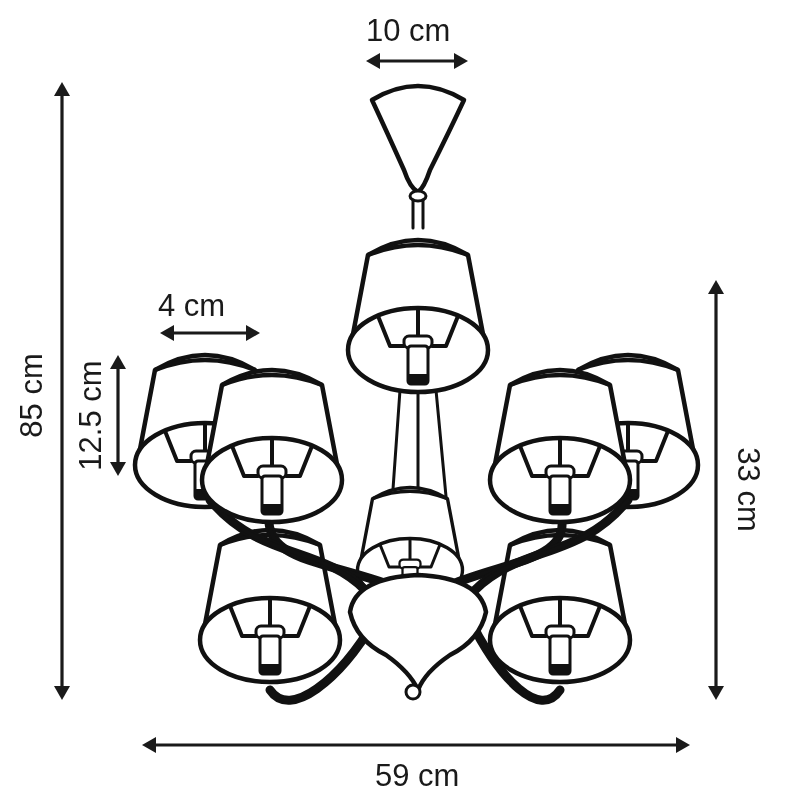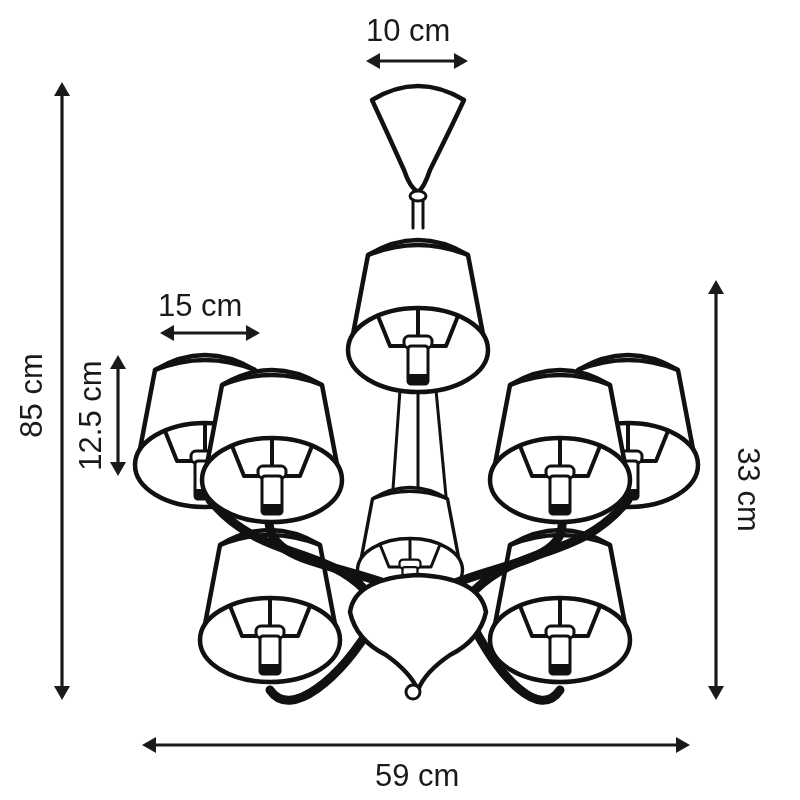--- a/index.html
+++ b/index.html
@@ -123,17 +123,17 @@
   </g>
   <g>
     <line class="dim" x1="150" y1="745" x2="682" y2="745"></line>
     <polygon class="ah" points="142,745 156,737 156,753"></polygon>
     <polygon class="ah" points="690,745 676,737 676,753"></polygon>
   </g>
 </svg>
 
 <div class="lbl" style="left:366px; top:15px;">10 cm</div>
 <div class="lbl rot-ccw" style="left:-11px; top:380px;">85 cm</div>
-<div class="lbl" style="left:158px; top:290px;">15 cm</div>
+<div class="lbl" style="left:158px; top:290px;">4 cm</div>
 <div class="lbl rot-ccw" style="left:35px; top:400px;">12.5 cm</div>
 <div class="lbl rot-cw" style="left:706px; top:474px;">33 cm</div>
 <div class="lbl" style="left:366px; top:760px;margin-left:9px;">59 cm</div>
 </div>
 
 </body></html>

